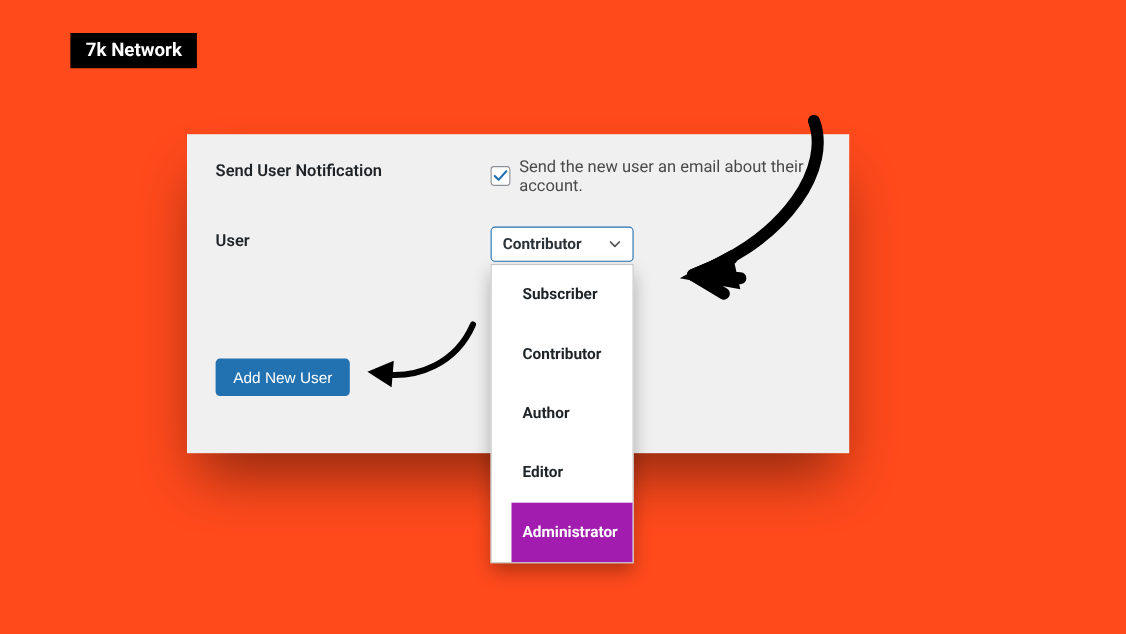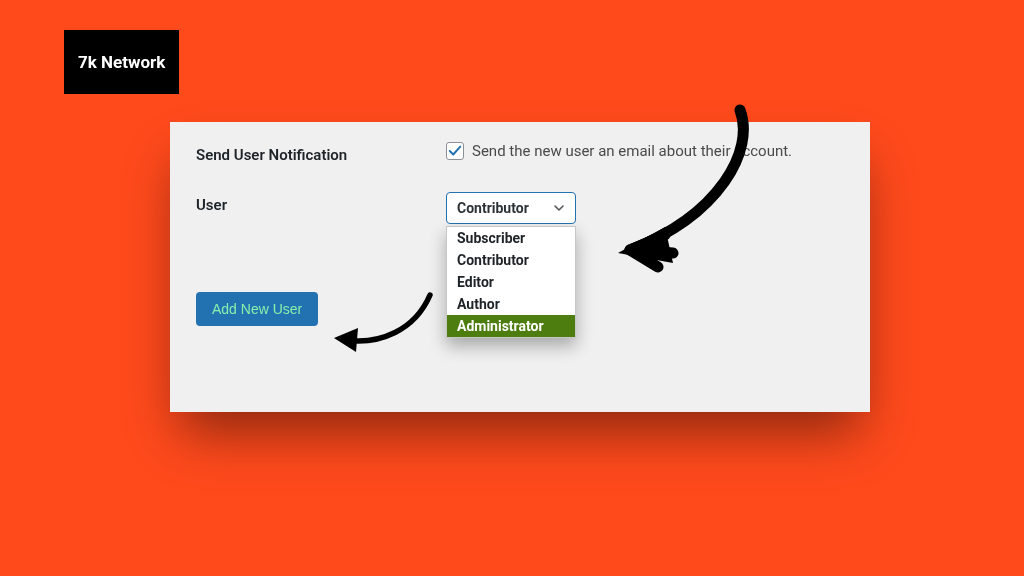--- a/index.html
+++ b/index.html
@@ -12,27 +12,27 @@
     overflow: hidden;
   }
   .brand-badge {
     position: absolute;
     top: 30px;
     left: 64px;
     background: #000;
     color: #fff;
     font-weight: 700;
     font-size: 17px;
-    padding: 22px 14px;
+    padding: 6px 14px;
   }
   .panel {
     position: absolute;
     top: 122px;
     left: 170px;
-    width: 700px;
+    width: 602px;
     height: 290px;
     background: #f0f0f1;
     box-shadow: 0 30px 50px -10px rgba(0,0,0,0.45);
     padding: 20px 26px;
   }
   .row {
     display: flex;
     align-items: flex-start;
     margin-bottom: 28px;
   }
@@ -91,38 +91,39 @@
     left: 0;
     width: 130px;
     background: #fff;
     border: 1px solid #c7c7c7;
     box-shadow: 0 8px 16px rgba(0,0,0,0.3);
     z-index: 10;
   }
   .dropdown-item {
     font-size: 14px;
     color: #1d2327;
-    padding: 3px 10px;
+    padding: 19px 10px;
     cursor: pointer;
     white-space: nowrap;
+    margin-left: 18px;
   }
   .dropdown-item.highlight {
-    background: #4d7c0f;
+    background: #a21caf;
     color: #fff;
   }
   .add-btn {
     display: inline-block;
     background: #2271b1;
-    color: #86efac;
+    color: #ffffff;
     font-size: 14px;
     padding: 9px 16px;
     border: none;
     border-radius: 4px;
     cursor: pointer;
-    margin-top: 40px;
+    margin-top: 60px;
   }
   .arrow-big {
     position: absolute;
     top: 95px;
     left: 570px;
     width: 210px;
     height: 190px;
     pointer-events: none;
   }
   .arrow-small {
@@ -159,22 +160,22 @@
       <div class="select-wrap">
         <div class="select-box">
           <span>Contributor</span>
           <svg class="chevron" viewBox="0 0 12 12">
             <path d="M2 4 L6 8 L10 4" stroke="#555" stroke-width="1.6" fill="none" stroke-linecap="round" stroke-linejoin="round"></path>
           </svg>
         </div>
         <div class="dropdown" id="role-dropdown">
             <div class="dropdown-item">Subscriber</div>
             <div class="dropdown-item">Contributor</div>
+            <div class="dropdown-item">Author</div>
             <div class="dropdown-item">Editor</div>
-            <div class="dropdown-item">Author</div>
             <div class="dropdown-item highlight">Administrator</div>
           </div>
       </div>
     </div>
   </div>
 
   <button class="add-btn">Add New User</button>
 
 </div>
 

